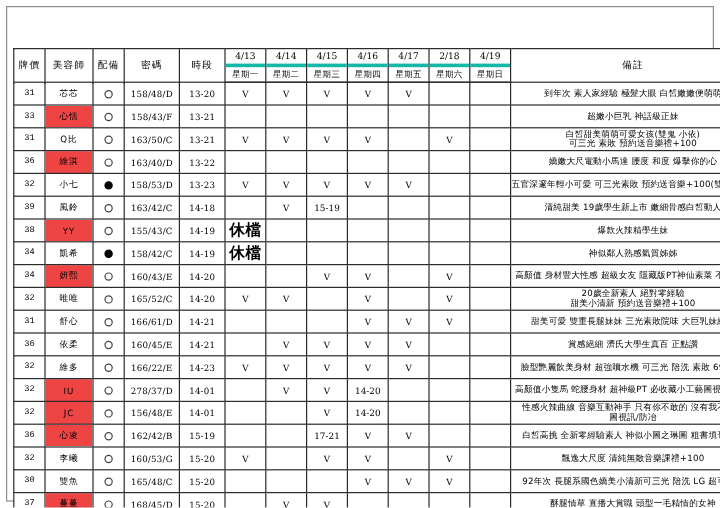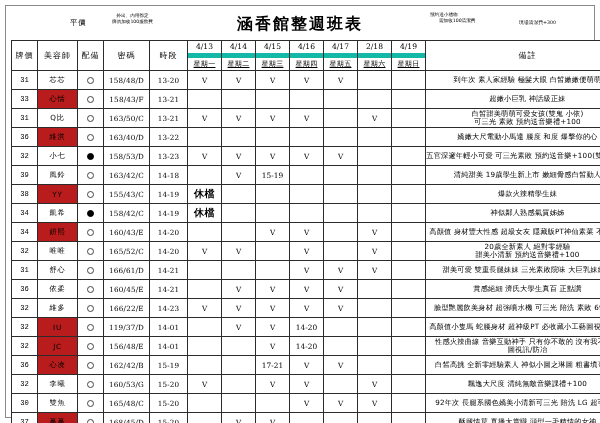--- a/index.html
+++ b/index.html
@@ -114,60 +114,59 @@
   col.c-code    { width: 46px; }
   col.c-time    { width: 38px; }
   col.c-day     { width: 34px; }
   col.c-note    { width: 204px; }
 
   thead td.dcell { padding: 0; height: 26px; }
   .date-top {
     font-family: "DejaVu Serif", "Liberation Serif", serif;
     font-size: 7.6px;
     line-height: 12px;
-    border-bottom: 5px solid #14b8a6;
+    border-bottom: 3px solid #14b8a6;
   }
   .date-bot {
     font-size: 7px;
     line-height: 12px;
     letter-spacing: 0.3px;
-    text-decoration: underline;
   }
   thead td.hlabel {
     font-size: 8px;
     letter-spacing: 1px;
   }
 
   td.name {
     font-size: 8px;
     letter-spacing: 0.8px;
     font-weight: bold;
   }
-  td.name.hl { background: #b91c1c; }
+  td.name.hl { background: #ef4444; }
   td.price {
     font-family: Liberation Mono, monospace;
     font-size: 8px;
   }
   td.code, td.time {
     font-family: "DejaVu Serif", "Liberation Serif", serif;
     font-size: 7.4px;
     letter-spacing: 0.2px;
     margin-left: 24px;
   }
   td.vcell {
     font-family: "DejaVu Serif", "Liberation Serif", serif;
     font-size: 8px;
     font-weight: bold;
   }
   td.vcell.rangev {
     font-size: 7.4px;
     font-weight: normal;
   }
   td.vcell.restv {
-    font-size: 10px;
+    font-size: 13px;
     font-weight: bold;
     letter-spacing: 0.5px;
   }
   td.note {
     text-align: left;
     padding: 0 3px 0 5px;
     font-size: 5.6px;
     line-height: 8.2px;
     letter-spacing: 0.2px;
     white-space: normal;
@@ -185,33 +184,20 @@
   }
   .dot.filled { background: #000000; border-color: #000000; }
   .dot.open { background: #ffffff; }
 </style>
 </head>
 <body>
 
 <div class="page">
   <div class="page-border"></div>
 
-  <div class="header">
-    <div class="hdr-price">平價</div>
-    <div class="hdr-note-left">
-      <div>外出、內用都定</div>
-      <div>牌價加收100服務費</div>
-    </div>
-    <div class="hdr-title">涵香館整週班表</div>
-    <div class="hdr-note-mid">
-      <div>預約送小禮物</div>
-      <div class="l2">需加收100清潔費</div>
-    </div>
-    <div class="hdr-note-right">現場清潔費+300</div>
-  </div>
 
   <table class="sched">
     <colgroup>
       <col class="c-price">
         <col class="c-name">
         <col class="c-equip">
         <col class="c-code">
         <col class="c-time">
       <col class="c-day">
         <col class="c-day">
@@ -482,21 +468,21 @@
           <td class="vcell"></td>
           <td class="vcell"></td>
           <td class="note">
             <span class="nl">臉型艷麗飲美身材 超強噴水機 可三光 陪洗 素敗 69 毒龍</span>
           </td>
         </tr>
         <tr>
           <td class="price">32</td>
           <td class="name hl">IU</td>
           <td><span class="dot open"></span></td>
-          <td class="code">119/37/D</td>
+          <td class="code">278/37/D</td>
           <td class="time">14-01</td>
           <td class="vcell"></td>
           <td class="vcell">V</td>
           <td class="vcell">V</td>
           <td class="vcell rangev">14-20</td>
           <td class="vcell"></td>
           <td class="vcell"></td>
           <td class="vcell"></td>
           <td class="note">
             <span class="nl">高顏值小隻馬 蛇腰身材 超神級PT 必收藏小工藝圖視訊/防冶</span>

